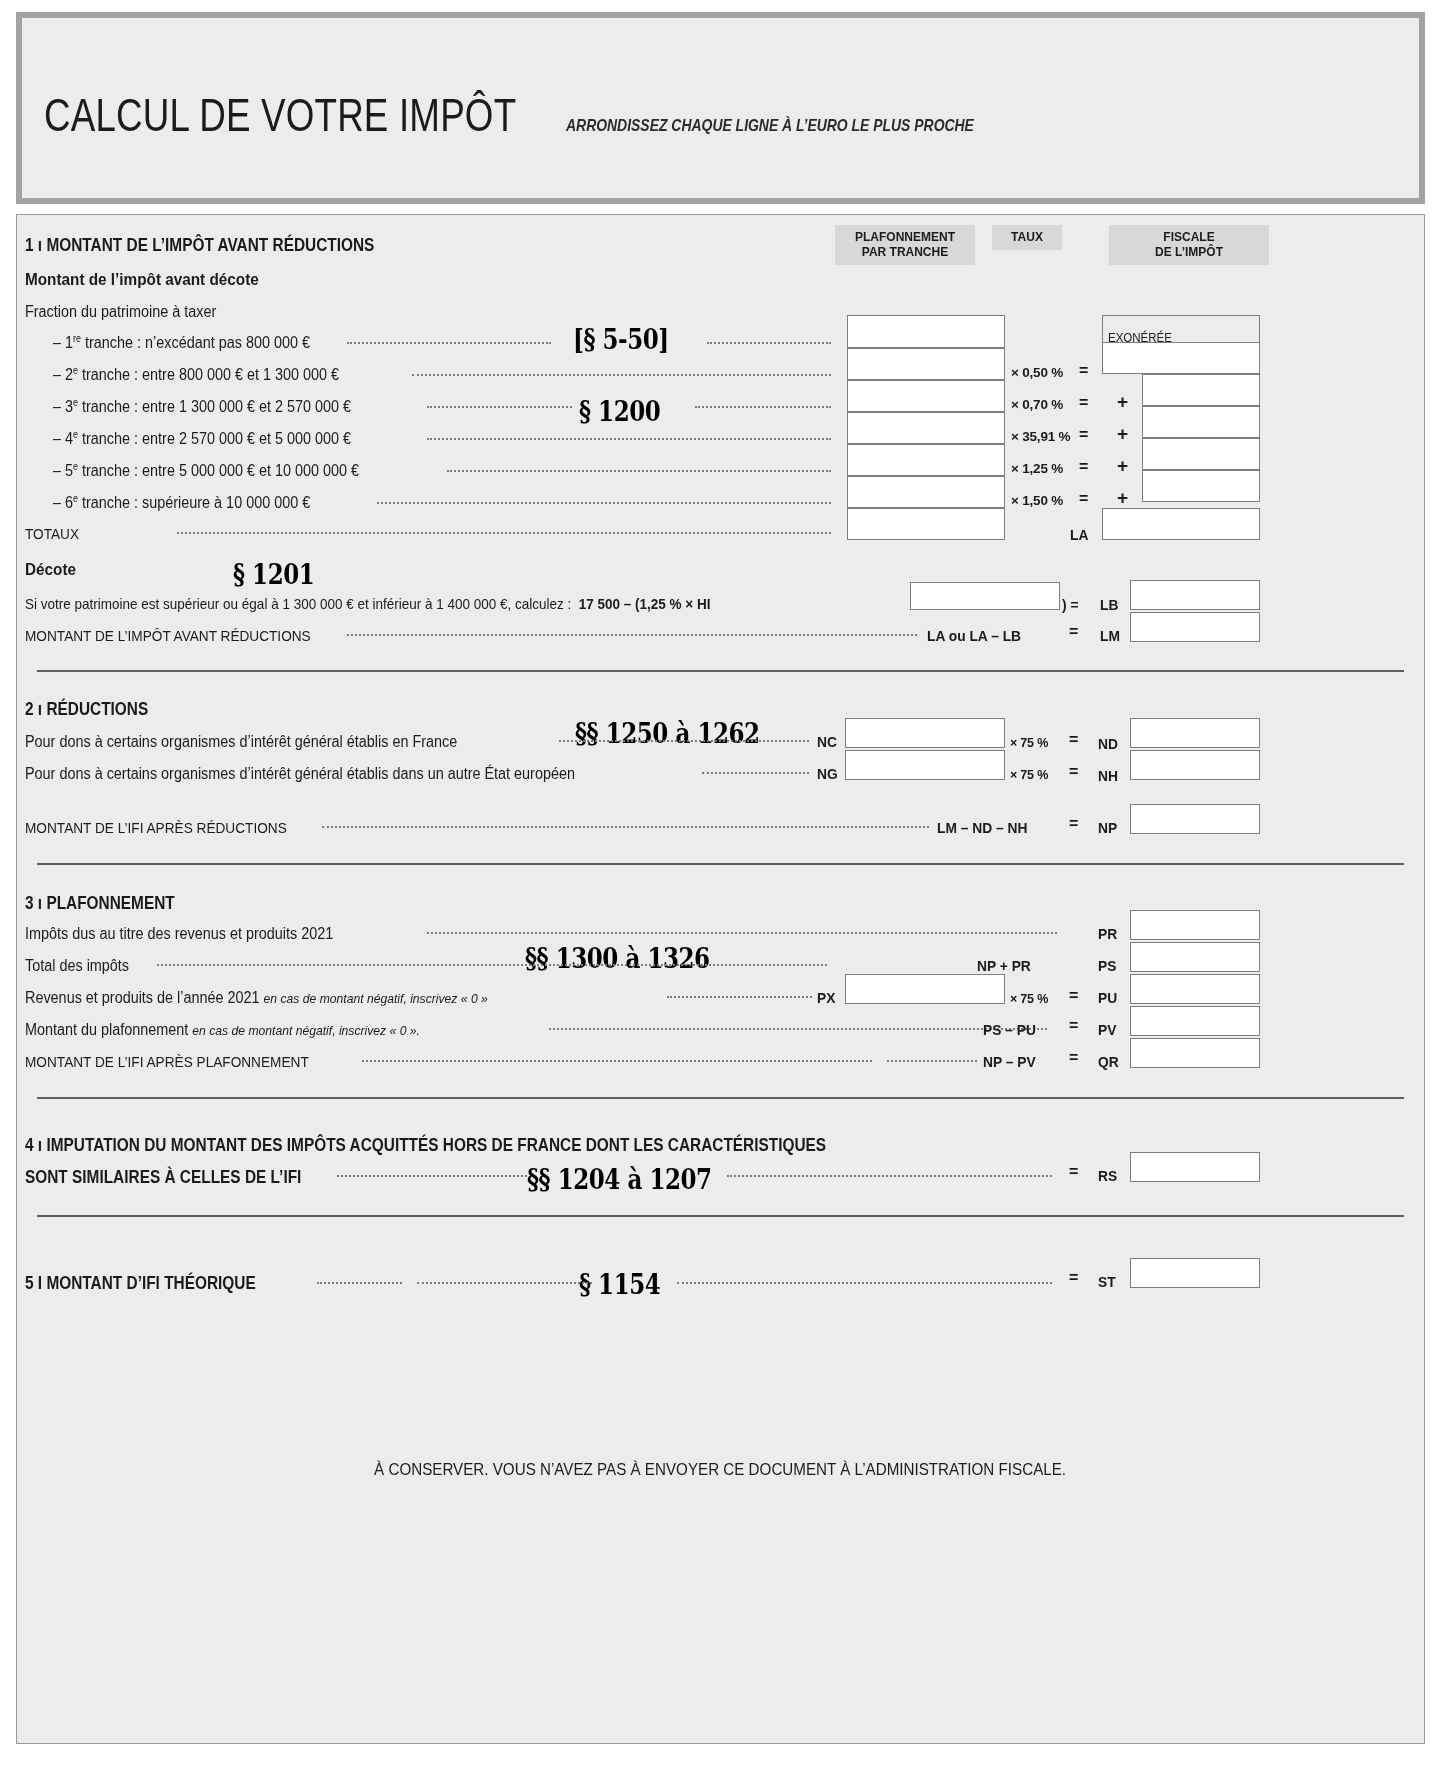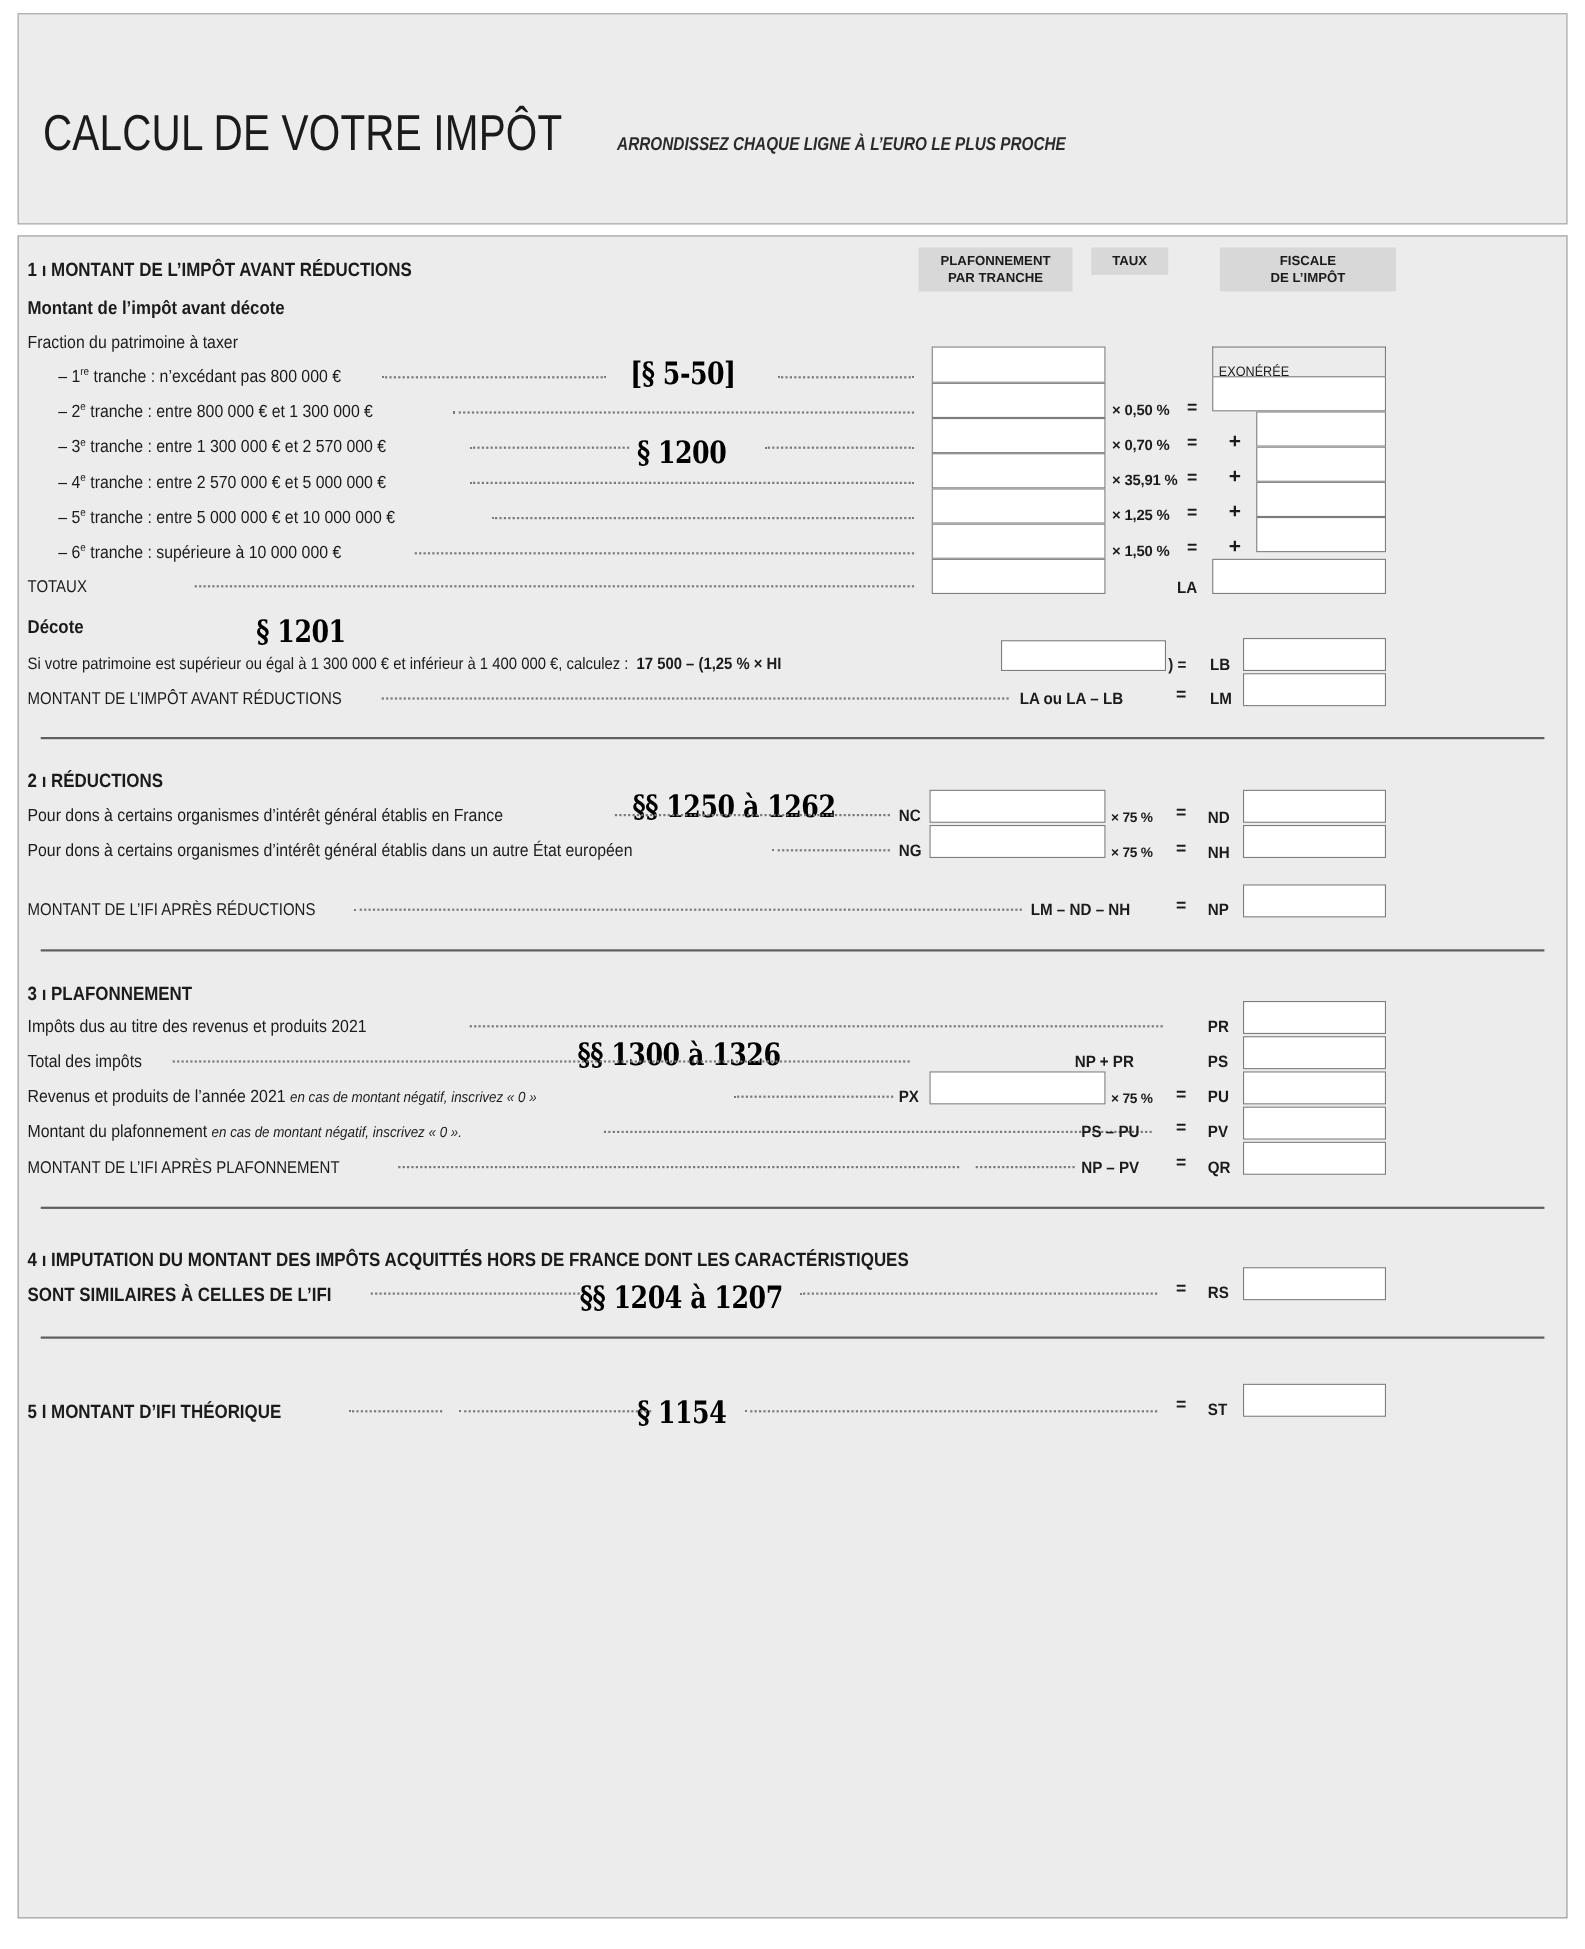--- a/index.html
+++ b/index.html
@@ -7,21 +7,21 @@
     width:1441px;height:1772px;
     background:#ffffff;
     font-family:"Liberation Sans", sans-serif;
     color:#1b1b1b;
     -webkit-font-smoothing:antialiased;
   }
   .page{position:relative;width:1441px;height:1772px;background:#fff;box-sizing:border-box;padding:12px 16px;}
 
   
   .banner{
-    position:relative;height:192px;background:#ececec;border:1px solid #a3a3a3;
+    position:relative;height:192px;background:#ececec;border:6px solid #a3a3a3;
     box-sizing:border-box;
   }
   .banner-inner{position:absolute;left:22px;bottom:56px;display:flex;align-items:baseline;}
   .title{
     font-size:46px;font-weight:400;letter-spacing:.2px;color:#1b1b1b;
     transform:scaleX(.80);transform-origin:left bottom;white-space:nowrap;
   }
   .subtitle{
     font-size:17px;font-style:italic;font-weight:600;color:#2b2b2b;white-space:nowrap;
     transform:scaleX(.82);transform-origin:left bottom;margin-left:-68px;
@@ -302,15 +302,18 @@
 
     <div class="sec-title" style="left:8px;top:1058px;">5 I MONTANT D’IFI THÉORIQUE</div>
     <div class="ref" style="left:562px;top:1055px;">§ 1154</div>
     <div class="dotline" style="left:300px;top:1067px;width:85px;"></div>
     <div class="dotline" style="left:400px;top:1067px;width:175px;"></div>
     <div class="dotline" style="left:660px;top:1067px;width:375px;"></div>
     <div class="eqs" style="left:1052px;top:1054px;">=</div>
     <div class="code" style="left:1081px;top:1058px;">ST</div>
     <div class="cell" style="left:1113px;top:1043px;width:130px;height:30px;"></div>
 
+    <div class="footer-line" style="top:1245px;">
+      <span>À CONSERVER. VOUS N’AVEZ PAS À ENVOYER CE DOCUMENT À L’ADMINISTRATION FISCALE.</span>
+    </div>
 
   </div>
 </div>
 
 </body></html>

